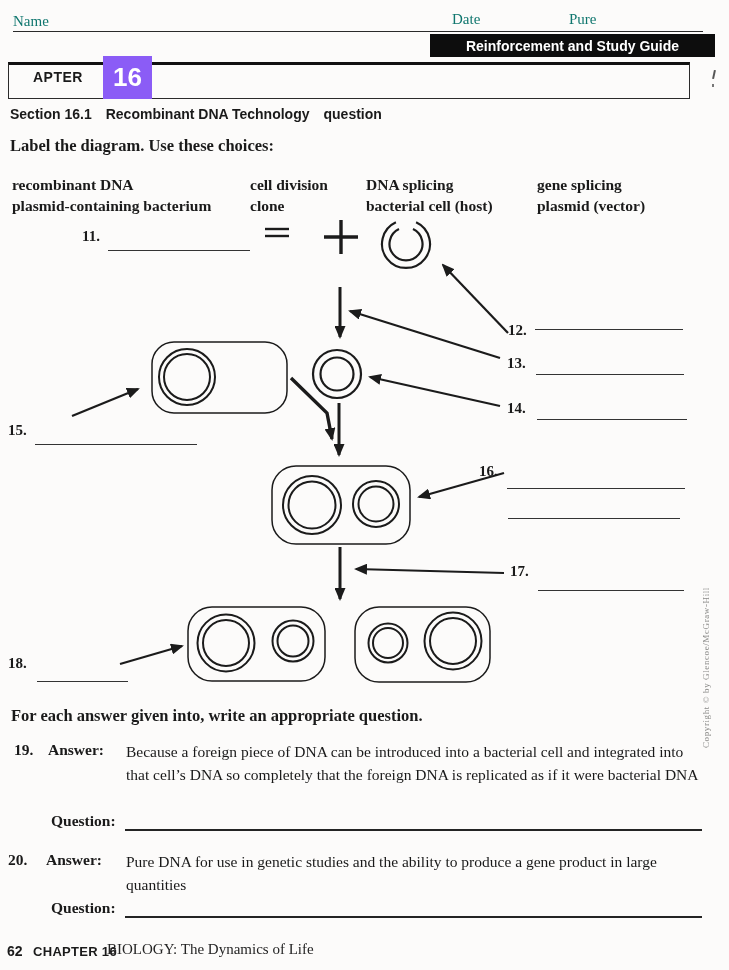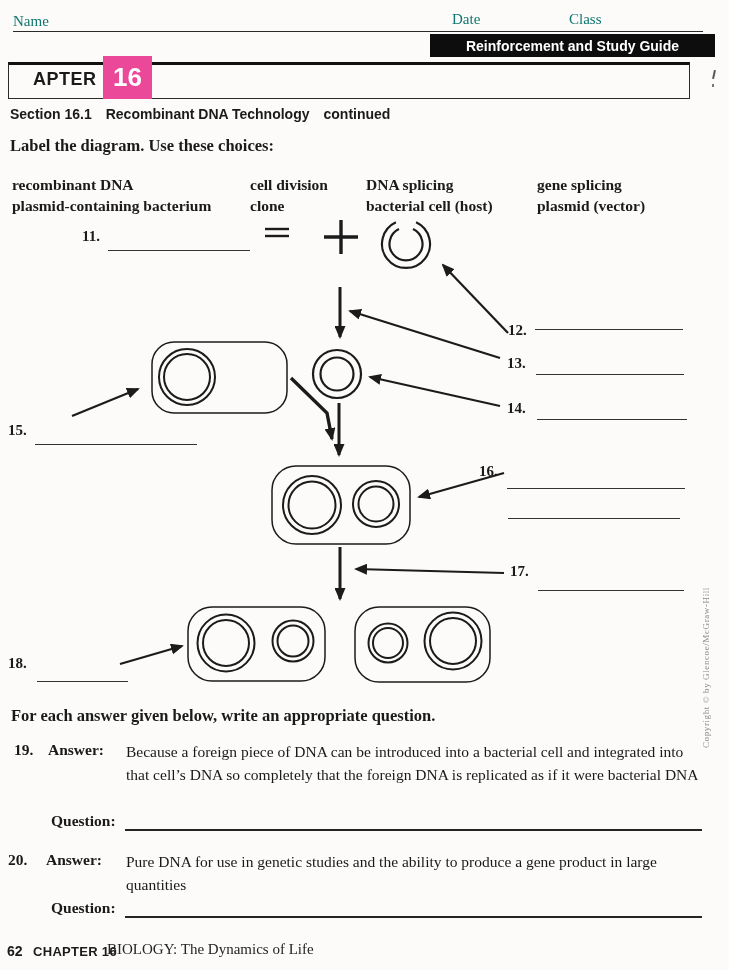--- a/index.html
+++ b/index.html
@@ -10,22 +10,22 @@
   .sans{font-family:"Liberation Sans", sans-serif;}
   .b{font-weight:bold;}
   
   .topline-label{font-size:15px;color:#0f766e;}
   .top-rule{left:13px;top:31px;width:690px;border-top:1.6px solid #2a2a2a;}
   
   .guide-badge{left:430px;top:34px;width:285px;height:23px;background:#0d0d0d;color:#fff;
     display:flex;align-items:center;justify-content:center;font-size:14px;font-weight:bold;}
   
   .banner{left:8px;top:62px;width:680px;height:33px;border:1.6px solid #2b2b2b;border-top:3px solid #111;background:#fcfbfa;}
-  .chapter-prefix{left:33px;top:69px;font-size:18px;letter-spacing:.5px;}
-  .chapter-numbox{left:103px;top:56px;width:49px;height:43px;background:#ec4899;color:#fff;
+  .chapter-prefix{left:33px;top:69px;font-size:14px;letter-spacing:.5px;}
+  .chapter-numbox{left:103px;top:56px;width:49px;height:43px;background:#8b5cf6;color:#fff;
     display:flex;align-items:center;justify-content:center;font-size:26px;font-weight:bold;}
   .chapter-title{left:162px;top:69px;font-size:18px;letter-spacing:.4px;}
   .section-line{left:10px;top:106px;font-size:14px;}
   .section-line span{margin-right:14px;}
   .instr{font-size:16.5px;}
   
   .wb{font-size:15.5px;font-weight:bold;line-height:21px;white-space:nowrap;}
   
   .diagram{left:0;top:213px;width:729px;height:488px;}
   .dnum{font-size:15px;font-weight:bold;}
@@ -45,31 +45,31 @@
   .artifact2{left:712px;top:84px;width:2px;height:3px;background:#777;}
   svg .ink{stroke:#1b1b1b;fill:none;}
 </style>
 </head>
 <body>
 
 <div class="page">
 
   <span class="abs serif topline-label" style="left:13px;top:13px;">Name</span>
   <span class="abs serif topline-label" style="left:452px;top:11px;text-align:right;">Date</span>
-  <span class="abs serif topline-label" style="left:569px;top:11px;">Class</span>
+  <span class="abs serif topline-label" style="left:569px;top:11px;">Pure</span>
   <div class="abs top-rule"></div>
 
   <div class="abs sans guide-badge">Reinforcement and Study Guide</div>
 
   <div class="abs banner"></div>
   <span class="abs sans b chapter-prefix">APTER</span>
   <div class="abs sans chapter-numbox">16</div>
 
   <div class="abs sans b section-line">
-    <span>Section 16.1</span><span>Recombinant DNA Technology</span><span>continued</span>
+    <span>Section 16.1</span><span>Recombinant DNA Technology</span><span>question</span>
   </div>
 
   <div class="abs serif b instr" style="left:10px;top:136px;">Label the diagram. Use these choices:</div>
 
   <div class="abs serif wb" style="left:12px;top:174px;">
     <div>recombinant DNA</div>
     <div>plasmid-containing bacterium</div>
   </div>
   <div class="abs serif wb" style="left:250px;top:174px;">
     <div>cell division</div>
@@ -170,21 +170,21 @@
     <div class="abs blank" style="left:535px;top:116px;width:148px;"></div>
     <div class="abs blank" style="left:536px;top:161px;width:148px;"></div>
     <div class="abs blank" style="left:537px;top:206px;width:150px;"></div>
     <div class="abs blank" style="left:35px;top:231px;width:162px;"></div>
     <div class="abs blank" style="left:507px;top:275px;width:178px;"></div>
     <div class="abs blank" style="left:508px;top:305px;width:172px;"></div>
     <div class="abs blank" style="left:538px;top:377px;width:146px;"></div>
     <div class="abs blank" style="left:37px;top:468px;width:91px;"></div>
   </div>
 
-  <div class="abs serif b instr" style="left:11px;top:706px;">For each answer given below, write an appropriate question.</div>
+  <div class="abs serif b instr" style="left:11px;top:706px;">For each answer given into, write an appropriate question.</div>
 
   <span class="abs serif qnum" style="left:14px;top:741px;">19.</span>
   <span class="abs serif qnum" style="left:48px;top:741px;">Answer:</span>
   <div class="abs serif qtext" style="left:126px;top:740px;width:584px;">Because a foreign piece of DNA can be introduced into a bacterial cell and integrated into that cell’s DNA so completely that the foreign DNA is replicated as if it were bacterial DNA</div>
   <span class="abs serif qnum" style="left:51px;top:812px;">Question:</span>
   <div class="abs qline" style="left:125px;top:812px;width:577px;"></div>
 
   <span class="abs serif qnum" style="left:8px;top:851px;">20.</span>
   <span class="abs serif qnum" style="left:46px;top:851px;">Answer:</span>
   <div class="abs serif qtext" style="left:126px;top:850px;width:584px;">Pure DNA for use in genetic studies and the ability to produce a gene product in large quantities</div>

